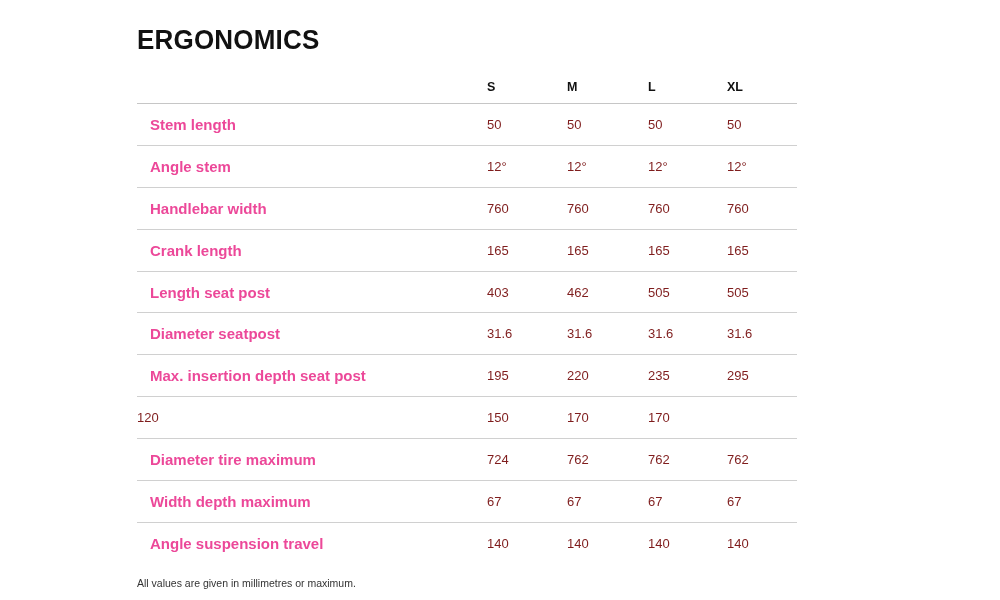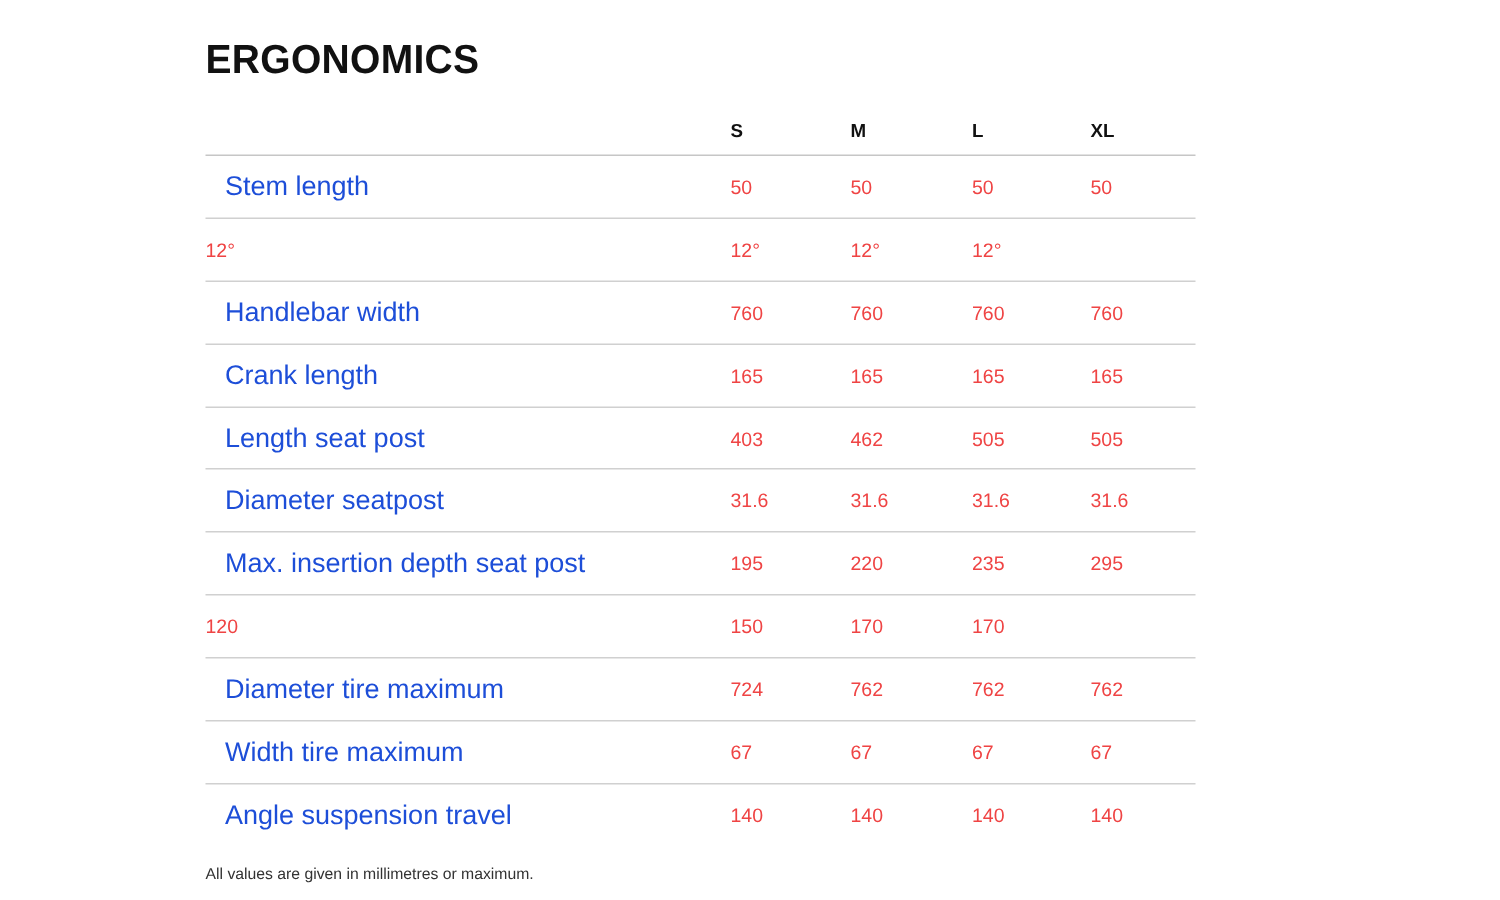--- a/index.html
+++ b/index.html
@@ -52,28 +52,28 @@
     height: 41.9px;
     box-sizing: border-box;
     align-items: center;
     border-bottom: 1px solid #d0d0d0;
   }
   .trow:last-child {
     border-bottom: none;
   }
   .row-label {
     padding-left: 13px;
-    font-size: 18px;
-    font-weight: 400;
-    color: #1d4ed8;
+    font-size: 15px;
+    font-weight: 700;
+    color: #ec4899;
   }
   .cell-value {
     font-size: 13px;
     font-weight: 400;
-    color: #ef4444;
+    color: #7f1d1d;
   }
   .footnote {
     position: absolute;
     left: 137px;
     top: 577px;
     font-size: 10.5px;
     color: #333333;
   }
 </style>
 </head>
@@ -95,20 +95,21 @@
 
     <div>
         <div class="trow grid-cols">
     <div class="row-label">Stem length</div>
     <div class="cell-value">50</div>
     <div class="cell-value">50</div>
     <div class="cell-value">50</div>
     <div class="cell-value">50</div>
   </div>
         <div class="trow grid-cols">
+    <div class="row-label">Angle stem</div>
     <div class="cell-value">12°</div>
     <div class="cell-value">12°</div>
     <div class="cell-value">12°</div>
     <div class="cell-value">12°</div>
   </div>
         <div class="trow grid-cols">
     <div class="row-label">Handlebar width</div>
     <div class="cell-value">760</div>
     <div class="cell-value">760</div>
     <div class="cell-value">760</div>
@@ -149,21 +150,21 @@
     <div class="cell-value">170</div>
   </div>
         <div class="trow grid-cols">
     <div class="row-label">Diameter tire maximum</div>
     <div class="cell-value">724</div>
     <div class="cell-value">762</div>
     <div class="cell-value">762</div>
     <div class="cell-value">762</div>
   </div>
         <div class="trow grid-cols">
-    <div class="row-label">Width tire maximum</div>
+    <div class="row-label">Width depth maximum</div>
     <div class="cell-value">67</div>
     <div class="cell-value">67</div>
     <div class="cell-value">67</div>
     <div class="cell-value">67</div>
   </div>
         <div class="trow grid-cols">
     <div class="row-label">Angle suspension travel</div>
     <div class="cell-value">140</div>
     <div class="cell-value">140</div>
     <div class="cell-value">140</div>

